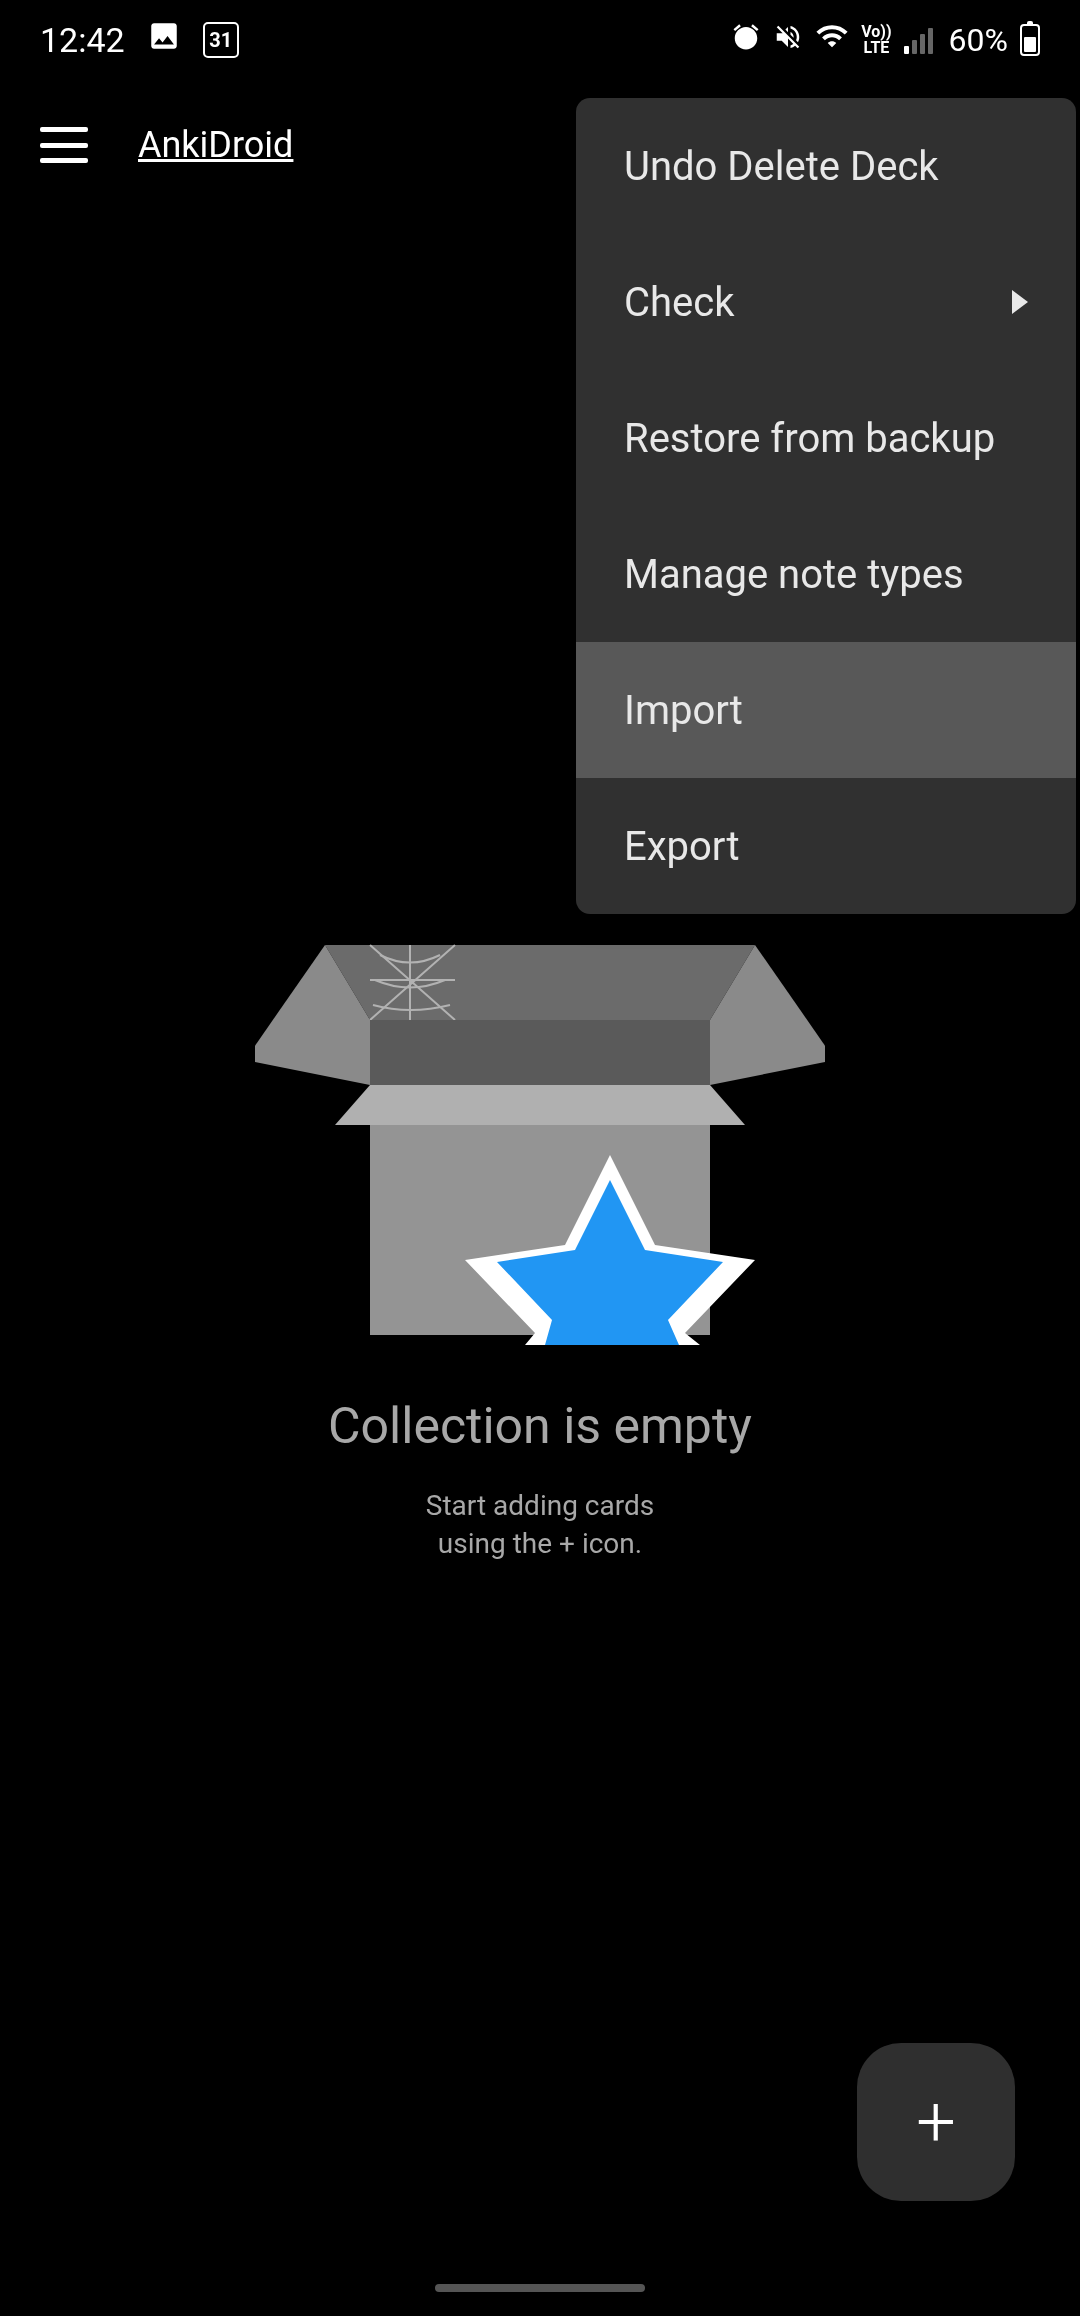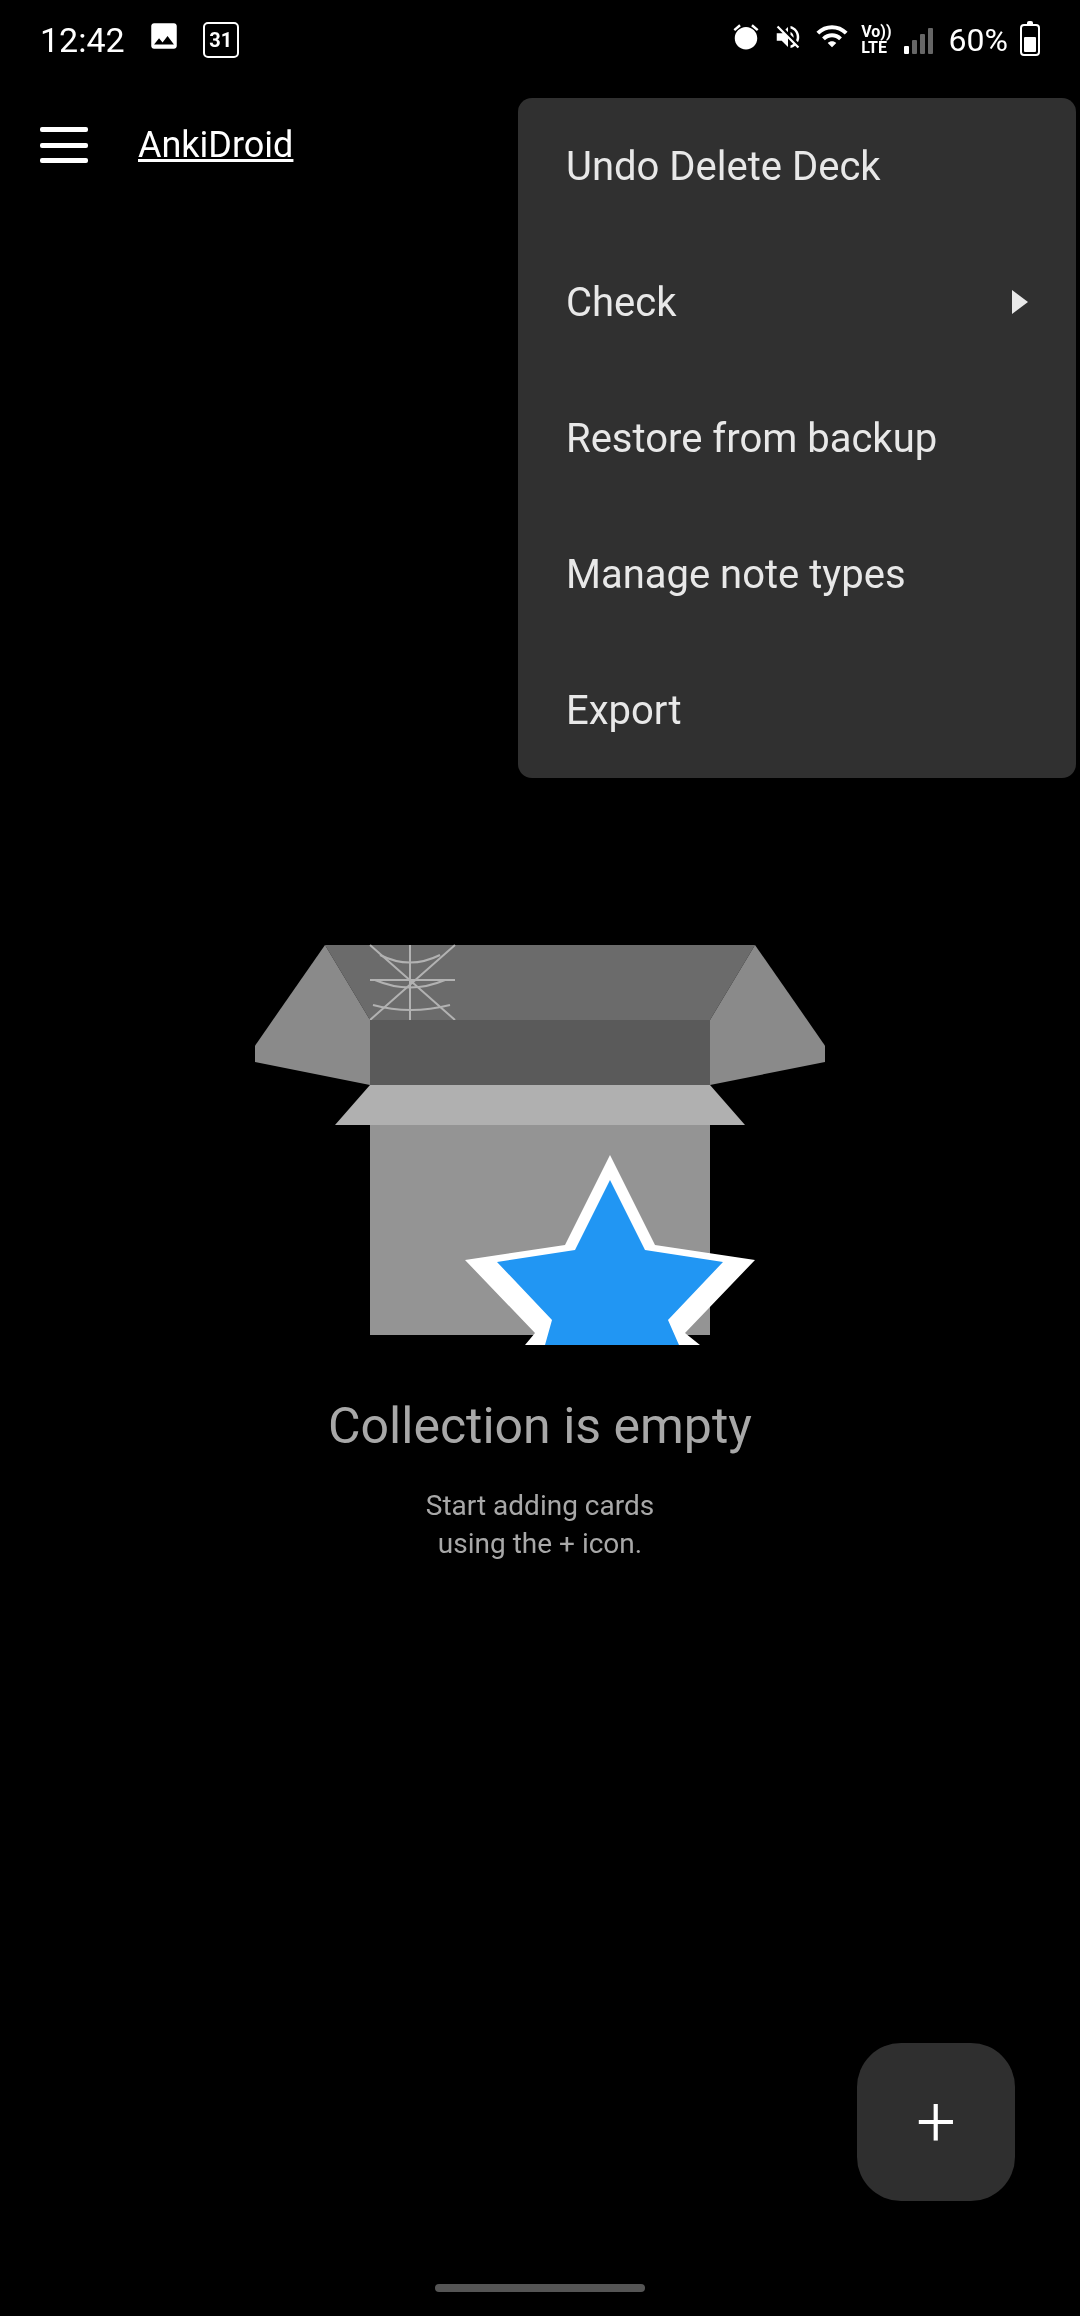--- a/index.html
+++ b/index.html
@@ -63,21 +63,21 @@
     }
     .app-title {
       font-size: 36px;
       font-weight: 400;
       text-decoration: underline;
     }
     .overflow-menu {
       position: absolute;
       top: 98px;
       right: 4px;
-      width: 558px;
+      width: 500px;
       background: #303030;
       border-radius: 14px;
       box-shadow: 0 8px 24px rgba(0,0,0,0.4);
       overflow: hidden;
     }
     .menu-item {
       height: 136px;
       display: flex;
       align-items: center;
       padding: 0 48px;
@@ -237,21 +237,21 @@
     <span class="status-icon">
       <svg width="30" height="30" viewBox="0 0 24 24" fill="#ffffff">
           <path d="M16.5 12c0-1.77-1.02-3.29-2.5-4.03v2.21l2.45 2.45c.03-.2.05-.41.05-.63zm2.5 0c0 .94-.2 1.82-.54 2.64l1.51 1.51C20.63 14.91 21 13.5 21 12c0-4.28-2.99-7.86-7-8.77v2.06c2.89.86 5 3.54 5 6.71zM4.27 3L3 4.27 7.73 9H3v6h4l5 5v-6.73l4.25 4.25c-.67.52-1.42.93-2.25 1.18v2.06c1.38-.31 2.63-.95 3.69-1.81L19.73 21 21 19.73l-9-9L4.27 3zM12 4L9.91 6.09 12 8.18V4z"></path>
         </svg>
     </span>
     <span class="status-icon">
       <svg width="34" height="34" viewBox="0 0 24 24" fill="#ffffff">
           <path d="M1 9l2 2c4.97-4.97 13.03-4.97 18 0l2-2C16.93 2.93 7.08 2.93 1 9zm8 8l3 3 3-3c-1.65-1.66-4.34-1.66-6 0zm-4-4l2 2c2.76-2.76 7.24-2.76 10 0l2-2C15.14 9.14 8.87 9.14 5 13z"></path>
         </svg>
     </span>
-    <span class="lte-text" style="white-space:pre;text-align:left;">Vo))
+    <span class="lte-text" style="white-space:pre;text-align:center;">Vo))
 LTE</span>
     <span class="signal-bars">
       <span></span>
         <span></span>
         <span></span>
         <span></span>
     </span>
     <span class="battery-text">60%</span>
     <span class="battery-icon"></span>
   </div>
@@ -306,20 +306,23 @@
   <div class="menu-item">
     <span>Check</span>
     <span class="menu-arrow"></span>
   </div>
   <div class="menu-item">
     <span>Restore from backup</span>
   </div>
   <div class="menu-item">
     <span>Manage note types</span>
   </div>
+  <div class="menu-item highlighted">
+    <span>Import</span>
+  </div>
   <div class="menu-item">
     <span>Export</span>
   </div>
 </div>
 
 <div class="fab">
   <span class="fab-plus">+</span>
 </div>
 
 <div class="nav-handle"></div>

